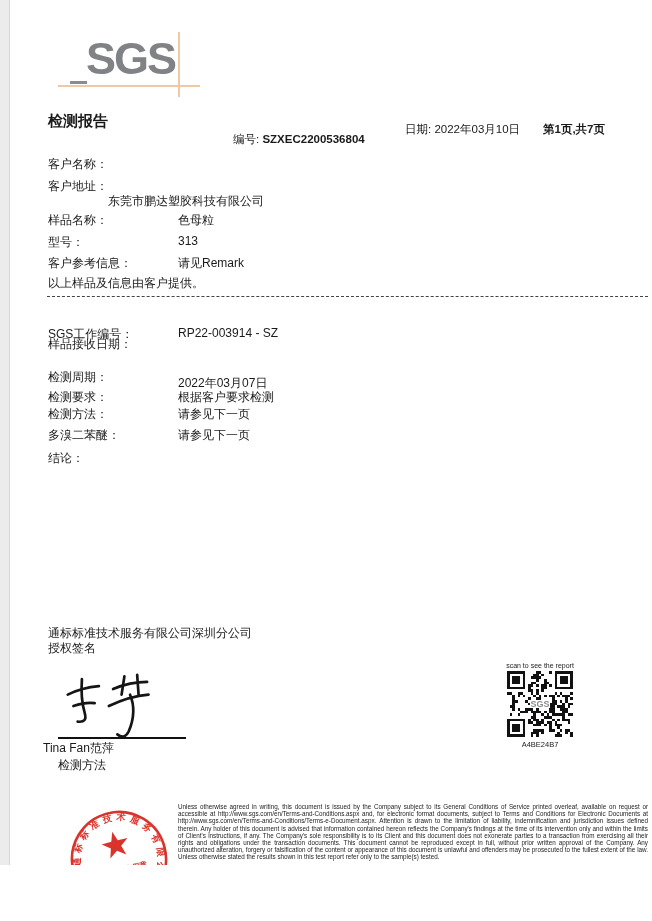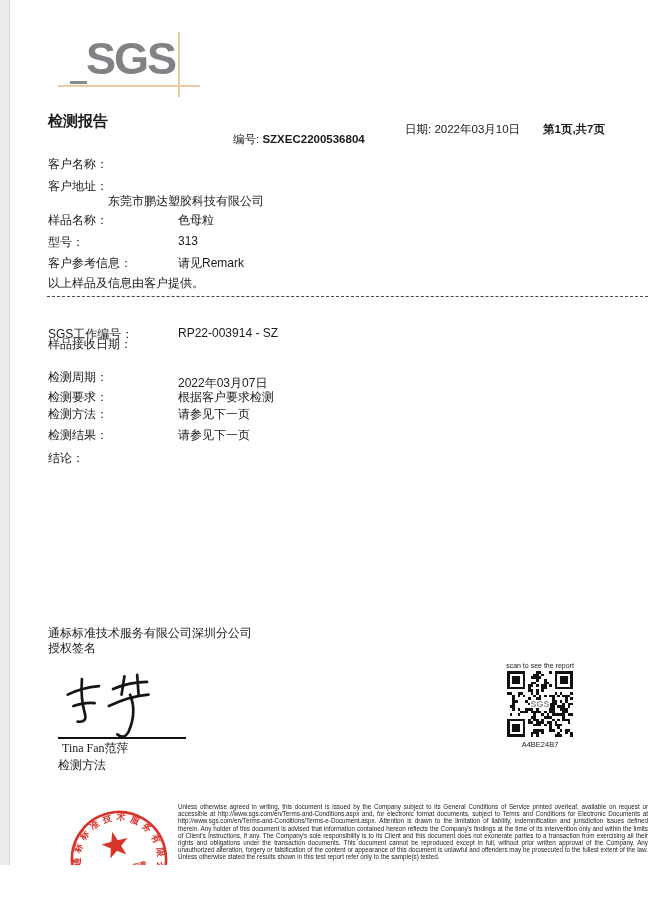--- a/index.html
+++ b/index.html
@@ -86,21 +86,21 @@
 
   <div class="abs lbl" style="left:48px;top:326px;">SGS工作编号：</div>
   <div class="abs val" style="left:178px;top:326px;">RP22-003914 - SZ</div>
   <div class="abs lbl" style="left:48px;top:336px;">样品接收日期：</div>
   <div class="abs val" style="left:178px;top:348px;margin-top:27px;">2022年03月07日</div>
   <div class="abs lbl" style="left:48px;top:369px;">检测周期：</div>
   <div class="abs lbl" style="left:48px;top:389px;">检测要求：</div>
   <div class="abs val" style="left:178px;top:389px;">根据客户要求检测</div>
   <div class="abs lbl" style="left:48px;top:406px;">检测方法：</div>
   <div class="abs val" style="left:178px;top:406px;">请参见下一页</div>
-  <div class="abs lbl" style="left:48px;top:427px;">检测结果：</div>
+  <div class="abs lbl" style="left:48px;top:427px;">多溴二苯醚：</div>
   <div class="abs val" style="left:178px;top:427px;">请参见下一页</div>
 
   <div class="abs lbl" style="left:48px;top:450px;">结论：</div>
 
   <div class="abs val" style="left:48px;top:625px;">通标标准技术服务有限公司深圳分公司</div>
   <div class="abs val" style="left:48px;top:640px;">授权签名</div>
 
   <div class="abs" style="left:58px;top:672px;">
     <svg width="130" height="68" viewBox="0 0 90 48">
       <g fill="none" stroke="#151515" stroke-width="1.9" stroke-linecap="round">
@@ -109,21 +109,21 @@
         <path d="M10,24 q9,-3 15,-2"></path>
         <path d="M38,12 q12,-5 24,-5"></path>
         <path d="M46,3 l-2,13"></path>
         <path d="M55,2 l1,14"></path>
         <path d="M35,24 q15,-7 28,-8"></path>
         <path d="M50,16 q5,12 -1,26 q-3,6 -8,2"></path>
       </g>
     </svg>
   </div>
   <div class="abs" id="sig-underline"></div>
-  <div class="abs val" style="left:62px;top:740px;font-family:Liberation Serif, serif;">Tina Fan范萍</div>
+  <div class="abs val" style="left:43px;top:740px;">Tina Fan范萍</div>
   <div class="abs val" style="left:58px;top:757px;">检测方法</div>
 
   <div class="abs" id="qr-caption">scan to see the report</div>
   <div class="abs" id="qr-box">
     <svg id="qr-svg" width="66" height="66" viewBox="0 0 25 25" shape-rendering="crispEdges">
       <rect x="0" y="0" width="25" height="25" fill="#fff"></rect>
       <g id="qr-modules" fill="#111">
           <rect x="0" y="0" width="7" height="7" fill="#111"></rect>
           <rect x="1" y="1" width="5" height="5" fill="#fff"></rect>
           <rect x="2" y="2" width="3" height="3" fill="#111"></rect>

